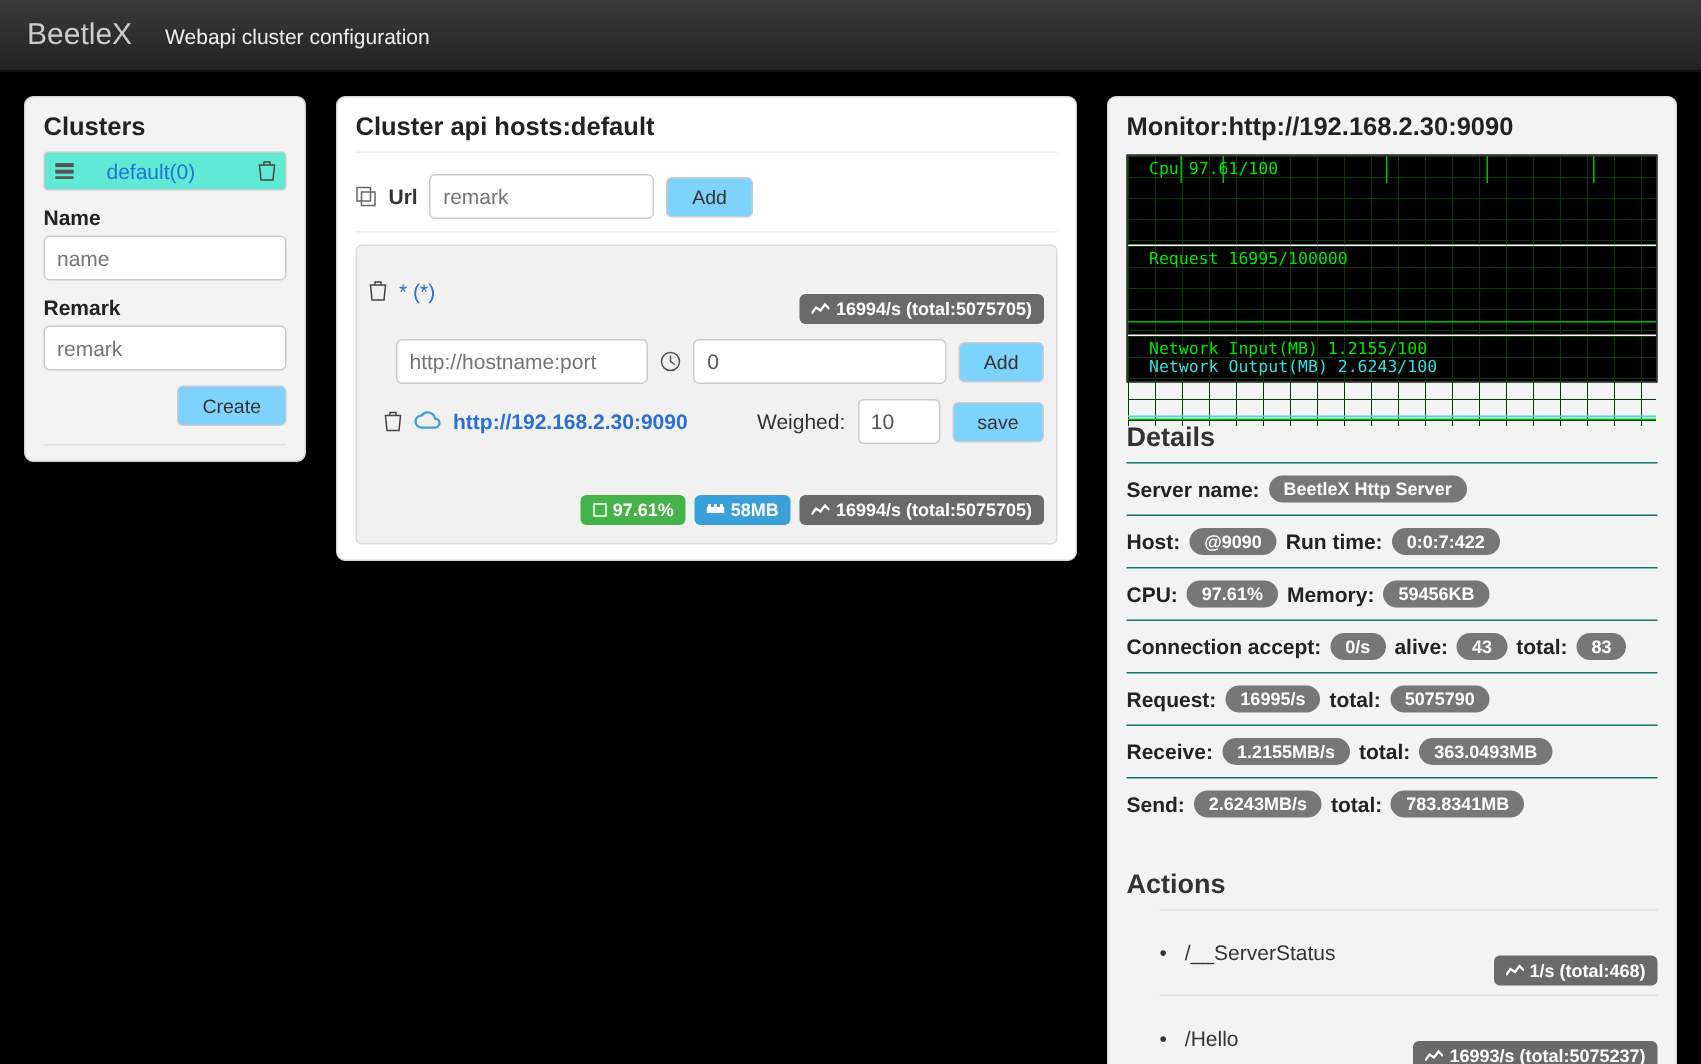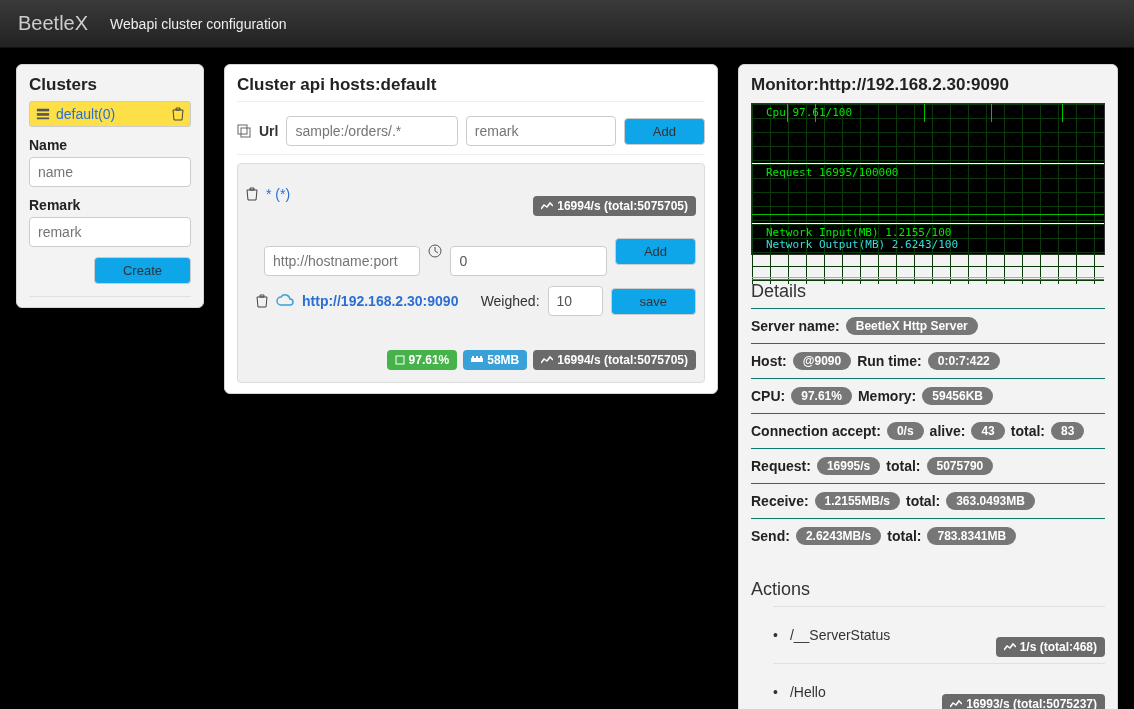--- a/index.html
+++ b/index.html
@@ -34,46 +34,46 @@
   }
   .panel h3 {
     font-size: 17px;
     font-weight: 700;
     color: #222;
     margin-bottom: 6px;
   }
   
   .clusters { width: 188px; }
   .cluster-row {
-    background: #fde047;
+    background: #5eead4;
     border: 1px solid #ccc;
     border-radius: 3px;
     display: flex;
     align-items: center;
     padding: 4px 6px;
-    gap: 6px;
+    gap: 21px;
   }
   .cluster-row .link { color: #2a6fd6; flex:1; }
   .icon { display:inline-flex; align-items:center; justify-content:center; }
   .icon svg { display:block; }
   .form-label { font-weight:700; font-size:14px; margin-top:10px; margin-bottom:4px; color:#222; }
   .text-input {
     width:100%;
     border:1px solid #ccc;
     border-radius:4px;
     padding:6px 8px;
     font-size:14px;
     color:#555;
     background:#fff;
   }
   .btn {
-    background: #0ea5e9;
+    background: #7dd3fc;
     border:1px solid #ccc;
     border-radius:4px;
-    padding:5px 28px;
+    padding:5px 16px;
     font-size:13px;
     color:#333;
     cursor:pointer;
   }
   .btn-row { display:flex; justify-content:flex-end; margin-top:10px; border-bottom:1px solid #e0e0e0; padding-bottom:12px; }
   
   .hosts { flex:1; max-width: 500px; background:#fff; }
   .hosts h3 { border-bottom:1px solid #eee; padding-bottom:6px; }
   .url-row {
     display:flex; align-items:center; gap:8px; padding:8px 0; border-bottom:1px solid #eee;
@@ -102,21 +102,21 @@
     font-weight:600;
     margin-top:24px;
   }
   .pill.green { background:#46b24a; }
   .pill.blue  { background:#3aa0d8; }
   .pill.gray  { background:#6a6a6a; }
   .host-sub {
     display:flex; align-items:center; gap:8px; margin-top:10px;
     padding-left:18px;
   }
-  .host-sub .text-input { flex:1;margin-top:20px; }
+  .host-sub .text-input { flex:1; }
   .host-sub .num { width:55px; }
   .host-detail { margin-top:10px; padding-left:10px; }
   .host-link-row { display:flex; align-items:center; gap:8px; }
   .host-link { color:#2a6fd6; font-weight:600; flex:1; }
   .weighed-label { color:#333; font-size:14px; }
   .weighed-input { width:55px; }
   .host-stats { display:flex; gap:6px; justify-content:flex-end; margin-top:10px; padding-bottom:4px;}
   
   .monitor { width: 380px; }
   .monitor h3 { font-size:17px; margin-bottom:8px; }
@@ -142,21 +142,21 @@
   }
   .chart-label.cyan { color:#33dede; }
   .chart-line {
     position:absolute; left:0; right:0; bottom:10px;
     height:1px; background:#00c000;
   }
   .chart-spikes { position:absolute; inset:0; pointer-events:none;}
   .chart-spikes span{
     position:absolute; top:0; width:1px; height:18px; background:#00c000;
   }
-  .section-title { font-size:18px; font-weight:400; margin:26px 0 6px; }
+  .section-title { font-size:18px; font-weight:700; margin:26px 0 6px; }
   .detail-row {
     border-top:1px solid #0f766e;
     padding:8px 0;
     font-size:14px;
     color:#222;
     display:flex;
     flex-wrap:wrap;
     gap:6px;
     align-items:center;
   }
@@ -223,21 +223,20 @@
     <h3>Cluster api hosts:default</h3>
 
     <div class="url-row">
       <span class="icon">
         <svg width="14" height="14" viewBox="0 0 14 14">
             <rect x="1" y="1" width="9" height="9" fill="none" stroke="#666"></rect>
             <rect x="4" y="4" width="9" height="9" fill="none" stroke="#666"></rect>
           </svg>
       </span>
       <span class="url-label">Url</span>
-      <input class="text-input" placeholder="sample:/orders/.*" style="">
       <input class="text-input small" placeholder="remark" style="">
       <button class="btn">Add</button>
     </div>
 
     <div class="host-block">
       <div class="host-header">
         <span class="icon">
           <svg width="12" height="14" viewBox="0 0 12 14">
               <path d="M1 3h10l-1 10H2z M4 1h4v2H4z" fill="none" stroke="#444" stroke-width="1"></path>
             </svg>

